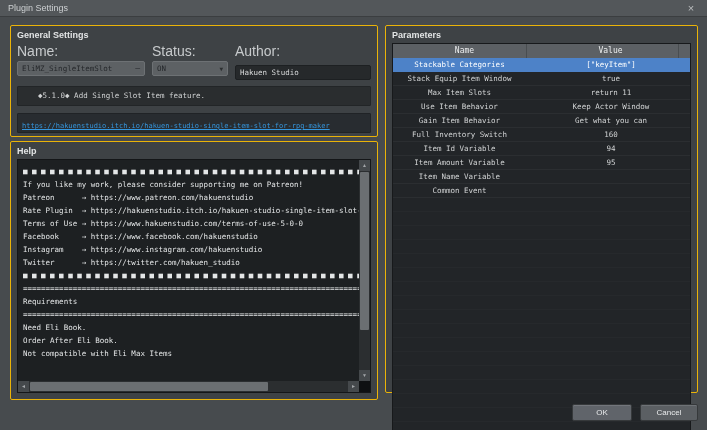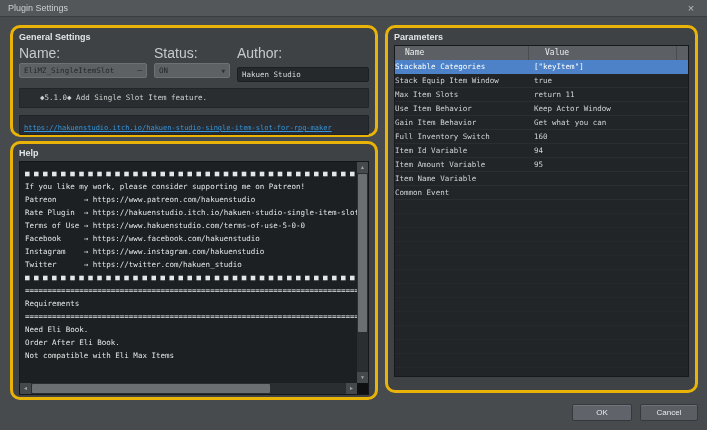--- a/index.html
+++ b/index.html
@@ -9,22 +9,22 @@
 
   
   .titlebar { position:absolute; left:0; top:0; width:707px; height:17px;
               background:#53575a; border-bottom:1px solid #3b3e40;
               display:flex; align-items:center; }
   .titlebar .title { font-size:9px; color:#cdd0d2; padding-left:8px;text-align:right; }
   .close-btn { position:absolute; right:8px; top:0; width:16px; height:16px;
                color:#b9bcbe; font-size:11px; line-height:16px; text-align:center; cursor:default; }
 
   
-  .group { position:absolute; background:#3e4245; border:3px solid #eab308;
-           border-radius:10px; padding:4px 6px; }
+  .group { position:absolute; background:#3e4245; border:1px solid #eab308;
+           border-radius:2px; padding:4px 6px; }
   .group-title { font-size:9px; font-weight:bold; color:#e2e4e5; margin-bottom:3px; }
 
   #general-group { left:10px; top:25px; width:368px; height:112px; }
   #help-group    { left:10px; top:141px; width:368px; height:259px; }
   #params-group  { left:385px; top:25px; width:313px; height:368px; }
 
   
   .fields-row { display:flex; gap:7px; }
   .field-label { font-size:14px; color:#c7cacc; margin-bottom:2px; }
   .combo { height:15px; background:#5d6164; border:1px solid #6d7174; border-radius:2px;
@@ -62,22 +62,22 @@
             color:#a2a5a8; font-size:5px; line-height:11px; text-align:center; }
   .vscroll .up { top:0; }  .vscroll .down { bottom:0; }
   .hscroll .left { left:0; } .hscroll .right { right:0; }
   .v-thumb { position:absolute; left:1px; right:1px; top:12px; height:158px;
              background:#6b6f72; border-radius:1px; }
   .h-thumb { position:absolute; top:1px; bottom:1px; left:12px; width:238px;
              background:#6b6f72; border-radius:1px; }
   .sb-corner { position:absolute; right:0; bottom:0; width:11px; height:11px; background:#0e1012; }
 
   
-  .ptable { position:relative; margin-top:2px; height:332px; background:#222528;
-            border:1px solid #17191b; display:flex; flex-direction:column; overflow:hidden; }
+  .ptable { position:relative; margin-top:2px; height:388px; background:#222528;
+            border:1px solid #17191b; display:flex; flex-direction:column; overflow:hidden;text-align:center; }
   .phead { display:flex; height:14px; background:#5c6064; flex:0 0 14px;
            font-family:"DejaVu Sans Mono", monospace; font-size:8px; color:#eceeef; }
   .phead .hname { width:133px; padding-left:10px; line-height:14px; }
   .phead .hvalue { flex:1; padding-left:16px; line-height:14px; border-left:1px solid #494d50; }
   .phead .hspacer { width:12px; border-left:1px solid #494d50; }
   .prow { display:flex; height:14px; flex:0 0 14px; border-bottom:1px solid #2b2e31;
           font-family:"DejaVu Sans Mono", monospace; font-size:7.5px; color:#d2d4d5; }
   .prow .pname { width:133px; line-height:13px; white-space:nowrap; overflow:hidden; }
   .prow .pvalue { flex:1; padding-left:6px; line-height:13px; white-space:nowrap; overflow:hidden; }
   .prow.selected { background:#4d82c8; color:#ffffff; border-bottom-color:#4d82c8; }

